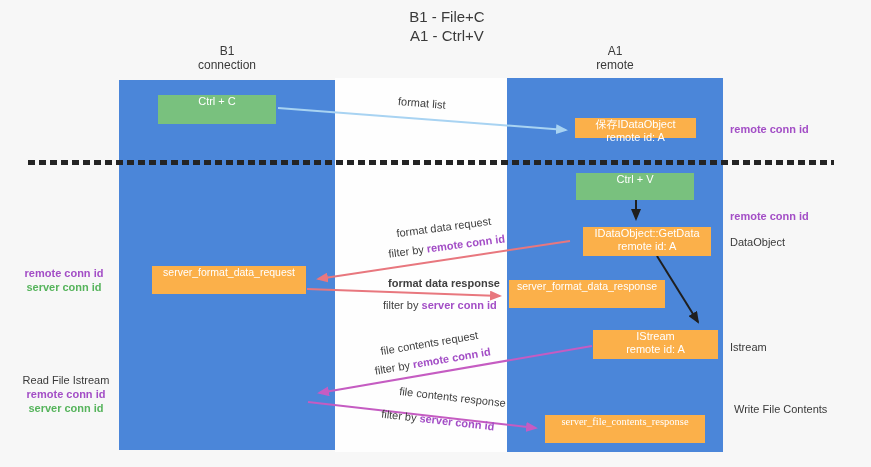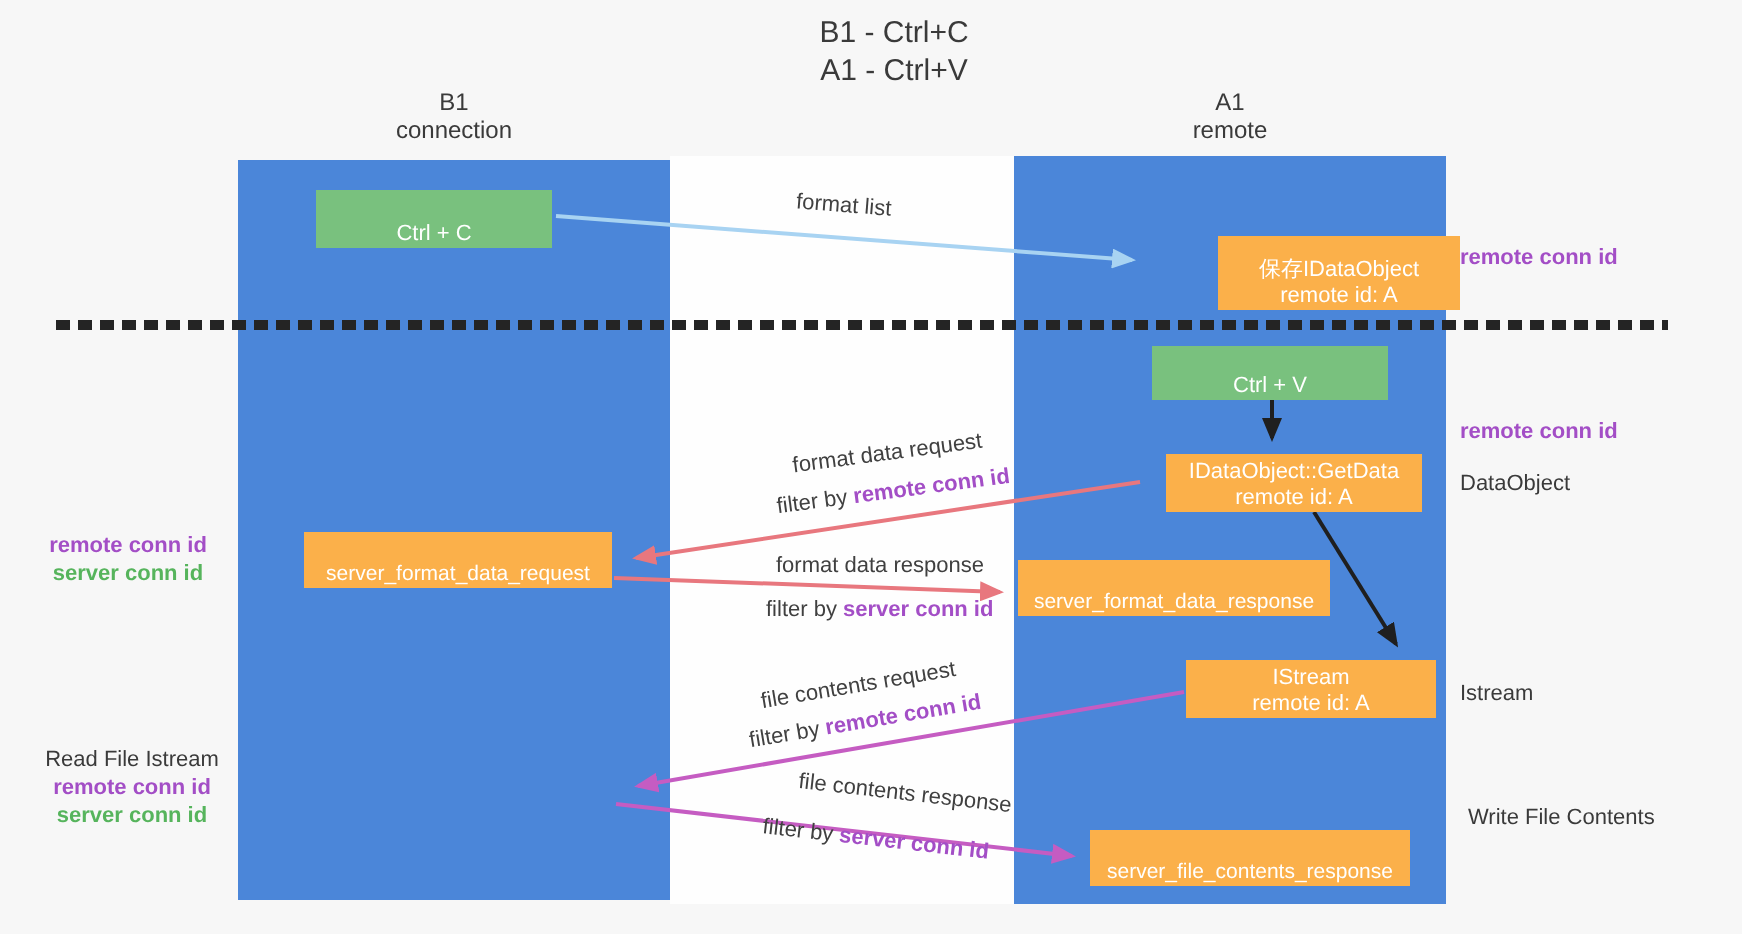--- a/index.html
+++ b/index.html
@@ -18,43 +18,43 @@
   .title { position:absolute; left:36px; top:7px; width:822px; text-align:center;
            font-size:15px; color:#3a3a3a; line-height:19px; }
   .lane-head { position:absolute; top:44px; text-align:center; font-size:12px; color:#3a3a3a; line-height:14px; }
   .lane-head-left  { left:119px; width:216px; }
   .lane-head-right { left:507px; width:216px; }
 
   .dashline { position:absolute; left:28px; top:160px; width:806px; height:5px;
     background:repeating-linear-gradient(90deg,#242424 0 7px,transparent 7px 11px); }
 
   .node { position:absolute; display:flex; flex-direction:column; align-items:center;
-          justify-content:flex-end; color:#fff; text-align:center; line-height:13px; white-space:nowrap; }
+          justify-content:flex-start; color:#fff; text-align:center; line-height:13px; white-space:nowrap; }
   .green  { background:#79c17e; }
   .orange { background:#fbb04a; }
   .small  { font-size:10.5px; }
 
   .n-ctrlc   { left:158px; top:95px;  width:118px; height:29px; }
-  .n-saveobj { left:609px; top:118px; width:121px; height:37px; }
+  .n-saveobj { left:575px; top:118px; width:121px; height:20px; }
   .n-ctrlv   { left:576px; top:173px; width:118px; height:27px; }
   .n-getdata { left:571px; top:227px; width:128px; height:29px;margin-left:12px; }
   .n-fmtreq  { left:152px; top:266px; width:154px; height:28px; }
   .n-fmtresp { left:509px; top:280px; width:156px; height:28px; }
   .n-istream { left:593px; top:330px; width:125px; height:29px; }
   .n-filereq { left:150px; top:383px; width:157px; height:28px; }
-  .n-fileresp{ left:545px; top:415px; width:160px; height:28px; }
+  .n-fileresp{ left:545px; top:415px; width:160px; height:28px;font-family:Liberation Serif, serif; }
 
   .lbl { position:absolute; white-space:nowrap; color:#404040; }
   .purple { color:#a34ec6; font-weight:bold; }
   .greent { color:#56b45c; font-weight:bold; }
 
   .l-formatlist { left:398px; top:97px;  transform:rotate(4.5deg); }
   .l-fdr   { left:396px; top:221px; transform:rotate(-7.5deg); }
   .l-fdrf  { left:388px; top:240px; transform:rotate(-7.5deg); }
-  .l-fdresp{ left:388px; top:277px; }
+  .l-fdresp{ left:388px; top:277px;font-weight:bold; }
   .l-fdrespf{ left:383px; top:299px; }
   .l-fcr   { left:380px; top:337px; transform:rotate(-9.5deg); }
   .l-fcrf  { left:374px; top:355px; transform:rotate(-9.5deg); }
   .l-fcresp{ left:399px; top:391px; transform:rotate(6.5deg); }
   .l-fcrespf{ left:381px; top:414px; transform:rotate(6.5deg); }
 
   .side-r { position:absolute; left:730px; white-space:nowrap; }
   .r1 { top:123px; } .r2 { top:210px; } .r3 { top:236px; color:#3a3a3a; }
   .r4 { top:341px; color:#3a3a3a; } .r5 { top:403px; left:734px; color:#3a3a3a; }
 
@@ -68,21 +68,21 @@
 </head>
 <body>
 
 <div class="canvas">
 
   <div class="gap-strip"></div>
   <div class="panel panel-left"></div>
   <div class="panel panel-right"></div>
 
   <div class="title">
-    <div>B1 - Ctrl+C</div>
+    <div>B1 - File+C</div>
     <div>A1 - Ctrl+V</div>
   </div>
 
   <div class="lane-head lane-head-left">
     <div>B1</div>
     <div>connection</div>
   </div>
   <div class="lane-head lane-head-right">
     <div>A1</div>
     <div>remote</div>

